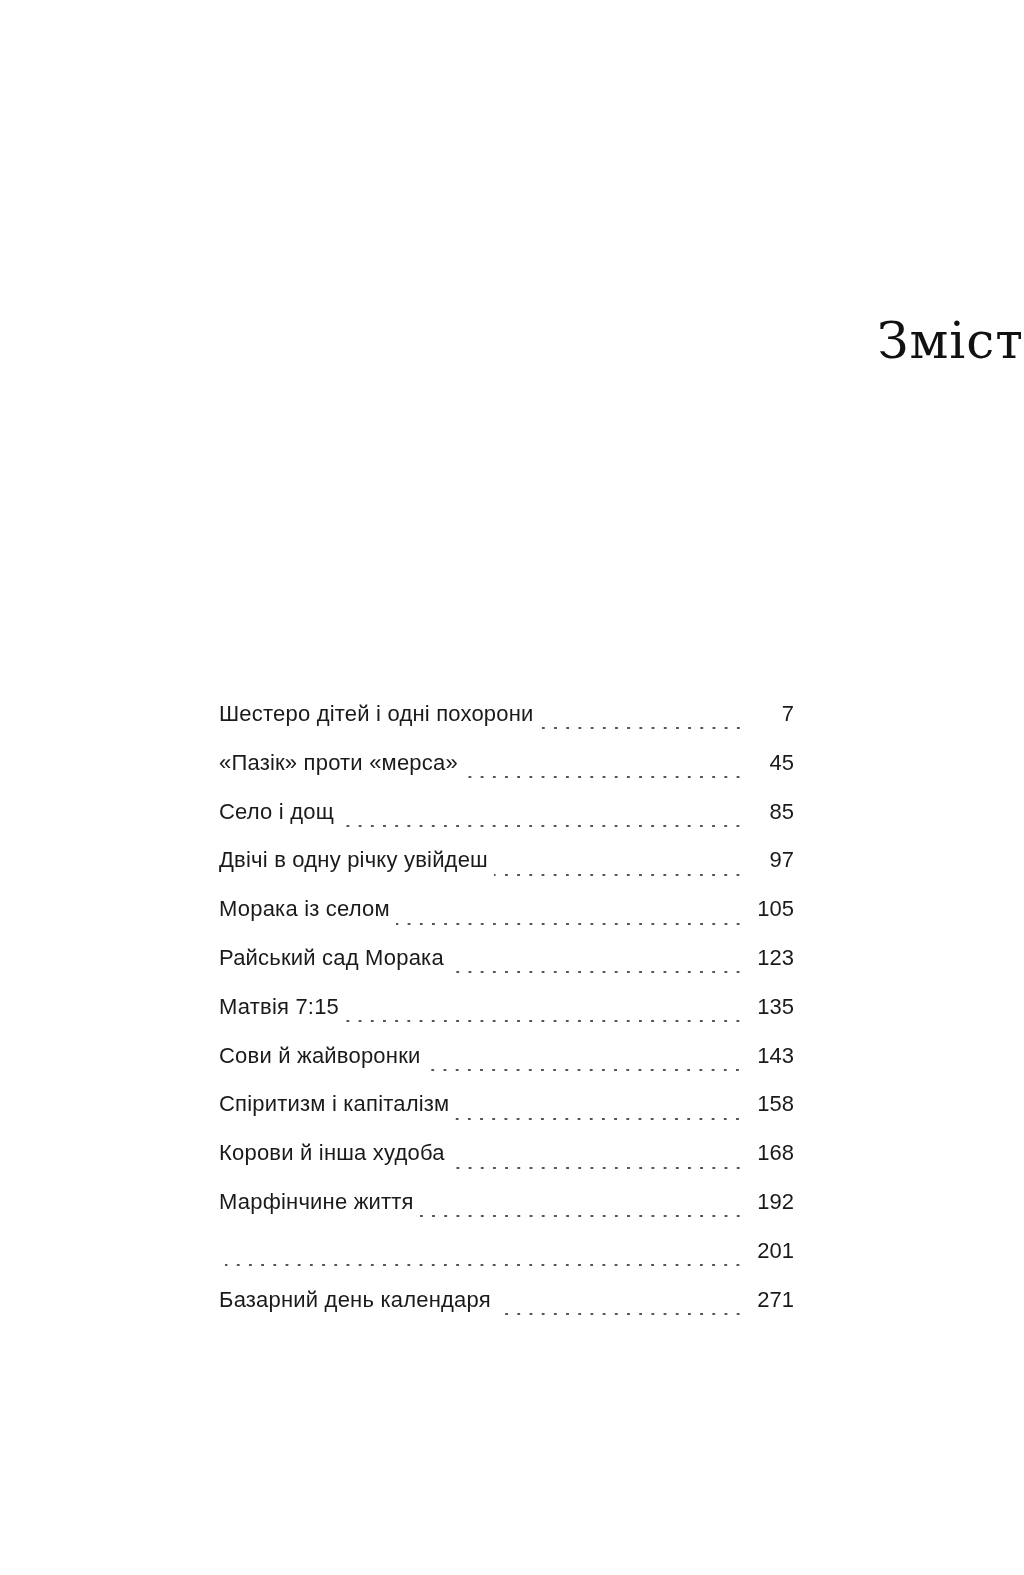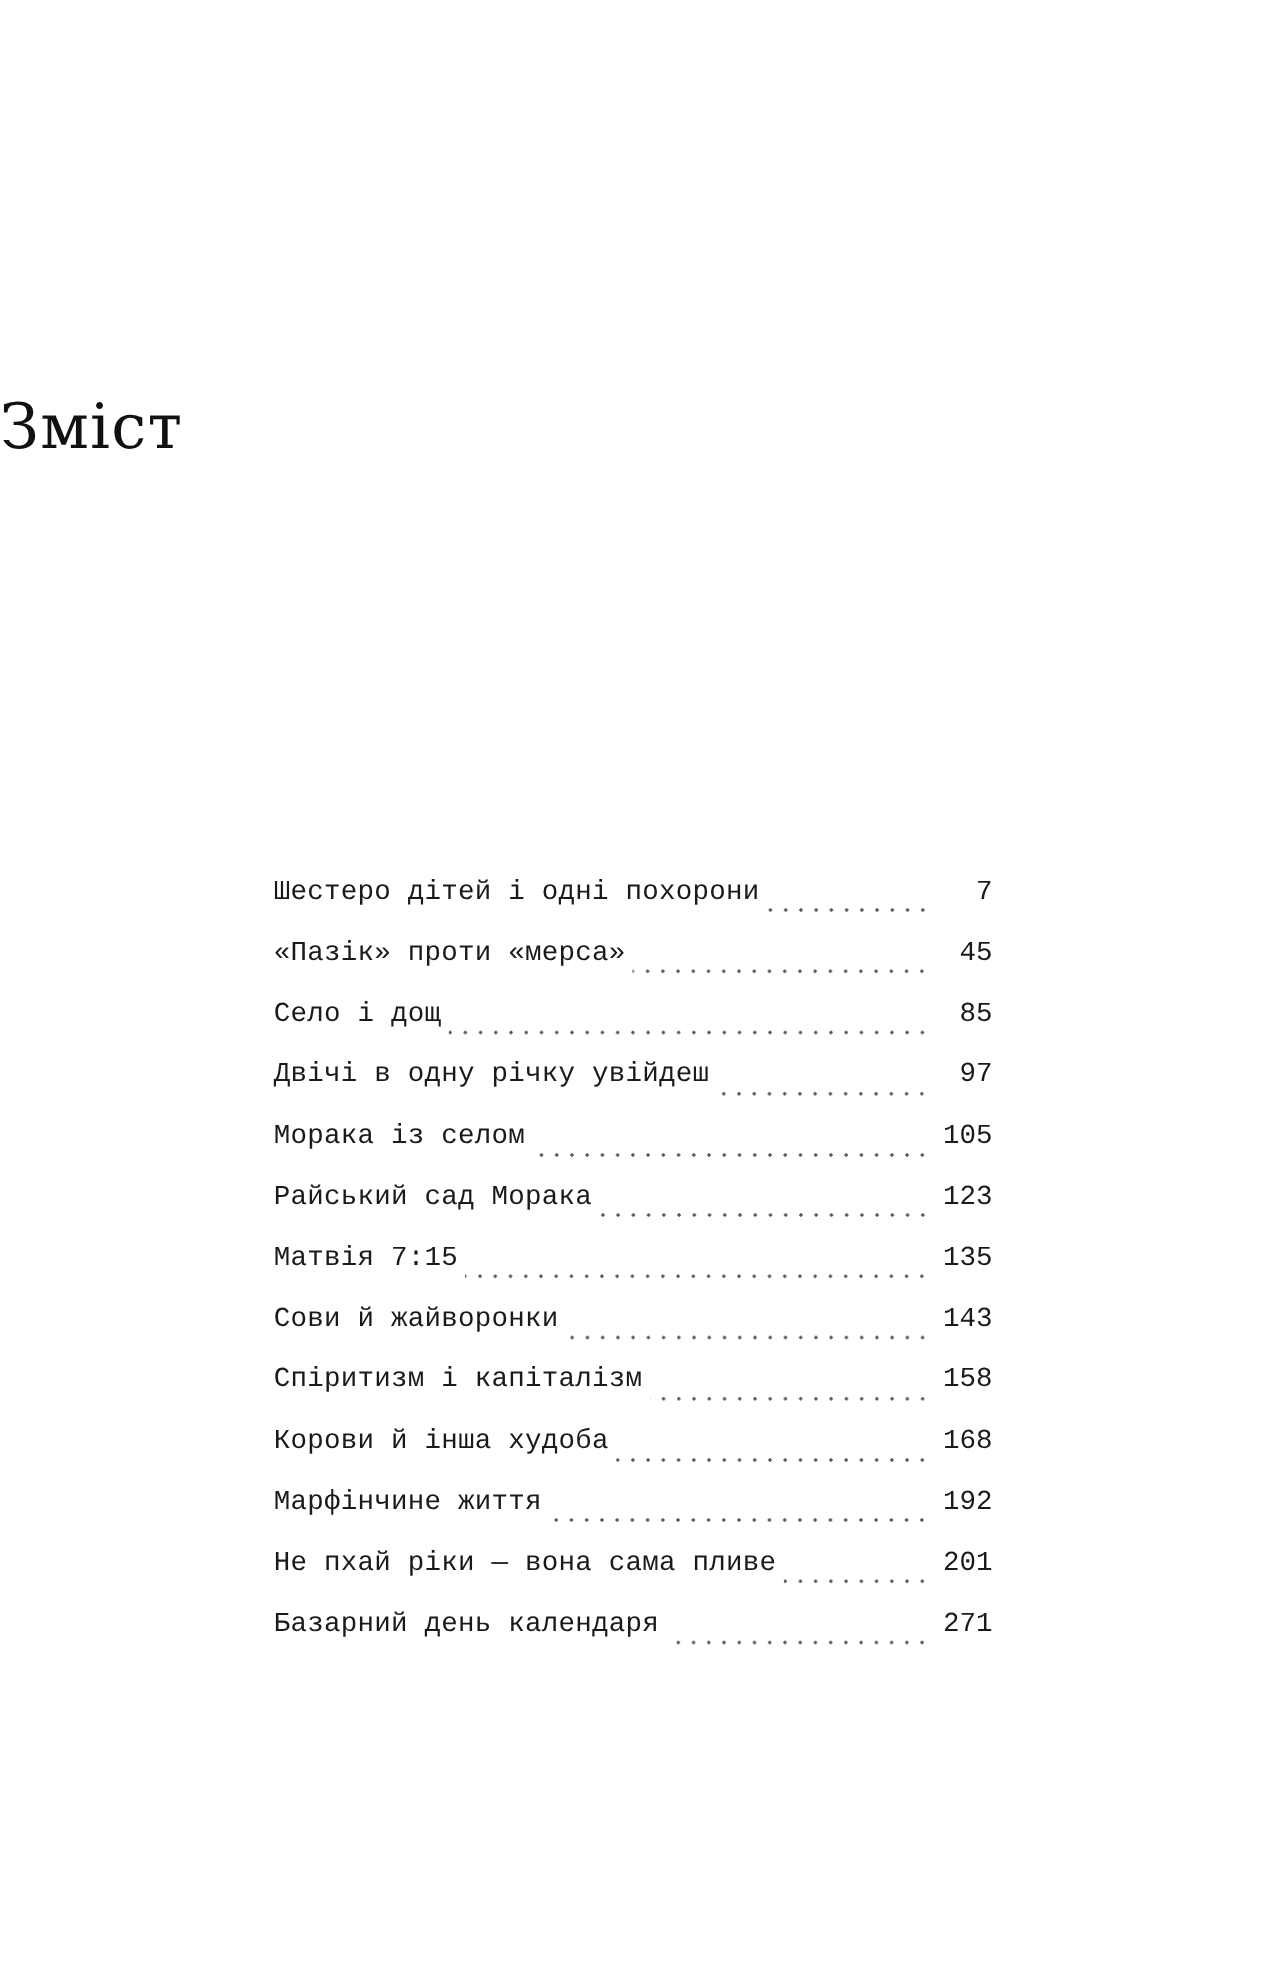--- a/index.html
+++ b/index.html
@@ -13,21 +13,21 @@
       position: relative;
       overflow: hidden;
       color: #1a1a1a;
       font-family: "DejaVu Serif", "Liberation Serif", serif;
     }
     .page-title {
       position: absolute;
       left: 0;
       right: 0;
       top: 306px;
-      text-align: left;
+      text-align: right;
       font-family: "DejaVu Serif", serif;
       font-size: 50px;
       line-height: 70px;
       font-weight: normal;
       letter-spacing: 1px;
       color: #111111;
       margin: 0;
     }
     .toc {
       position: absolute;
@@ -35,21 +35,21 @@
       width: 575px;
       top: 701px;
       margin: 0;
       padding: 0;
       list-style: none;
     }
     .toc-row {
       display: flex;
       align-items: baseline;
       height: 48.8px;
-      font-family: Liberation Mono, monospace;
+      font-family: Liberation Sans, sans-serif;
       font-size: 22px;
       color: #1a1a1a;
       white-space: nowrap;
     }
     .toc-title {
       flex: 0 0 auto;
       letter-spacing: 0.2px;
     }
     .toc-leader {
       flex: 1 1 auto;
@@ -126,21 +126,20 @@
     <span class="toc-title">Корови й інша худоба</span>
     <span class="toc-leader"></span>
     <span class="toc-page">168</span>
   </li>
   <li class="toc-row">
     <span class="toc-title">Марфінчине життя</span>
     <span class="toc-leader"></span>
     <span class="toc-page">192</span>
   </li>
   <li class="toc-row">
-    <span class="toc-title">Не пхай ріки — вона сама пливе</span>
     <span class="toc-leader"></span>
     <span class="toc-page">201</span>
   </li>
   <li class="toc-row">
     <span class="toc-title">Базарний день календаря</span>
     <span class="toc-leader"></span>
     <span class="toc-page">271</span>
   </li>
 </ul>
 

